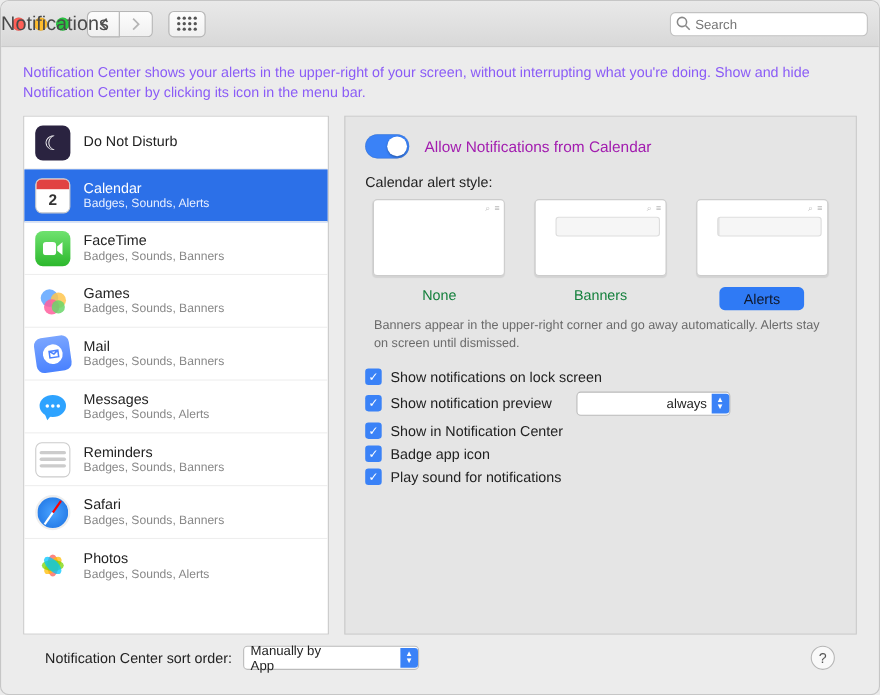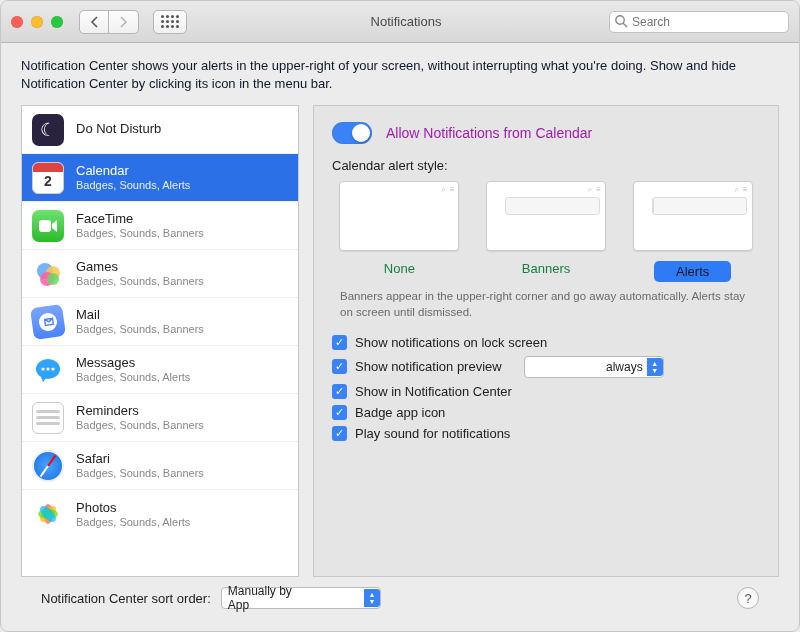--- a/index.html
+++ b/index.html
@@ -45,28 +45,28 @@
   .grid-btn {
     width: 34px; height: 24px;
     border: 1px solid #b6b6b6;
     border-radius: 5px;
     background: linear-gradient(#fdfdfd,#f0f0f0);
     display: flex; align-items: center; justify-content: center;
     margin-left: 6px;
   }
   .grid-dots { display:grid; grid-template-columns: repeat(4,3px); grid-template-rows: repeat(3,3px); gap:2px;}
   .grid-dots span { width:3px;height:3px;background:#555;border-radius:50%;}
-  .title-text { position:absolute; left:12px; right:0; text-align:center; font-size:13px; color:#4a4a4a; pointer-events:none;}
+  .title-text { position:absolute; left:0; right:0; font-size:18px; color:#4a4a4a; pointer-events:none;}
   .search-wrap { margin-left: auto; position:relative;}
   .search { width:180px; height:22px; border:1px solid #c2c2c2; border-radius:5px; background:#fff; padding:0 6px 0 22px; font-size:12px;}
   .search-wrap .mag { position:absolute; left:5px; top:3px; color:#777;}
 
   
   .window-body { flex:1; padding: 14px 20px 8px 20px; display:flex; flex-direction:column; overflow:hidden;}
-  .desc { font-size: 13px; color:#0f172a; line-height:1.4; margin-bottom:12px;}
+  .desc { font-size: 13px; color:#8b5cf6; line-height:1.4; margin-bottom:12px;}
   .panes { flex:1; display:flex; gap:14px; overflow:hidden;}
 
   
   .sidebar { width:278px; border:1px solid #c8c8c8; background:#fff; overflow-y:hidden; overflow-x:hidden;}
   .sb-item { display:flex; align-items:center; height:48px; padding:0 10px; gap:12px; border-bottom:1px solid #eee;}
   .sb-item.selected { background:#2c70e8; color:#fff;}
   .sb-item.selected .sb-sub{ color:#e6eeff;}
   .sb-icon { width:32px; height:32px; display:flex;align-items:center;justify-content:center;}
   .sb-text{ display:flex; flex-direction:column; line-height:1.15;}
   .sb-title{ font-size:13px;}

